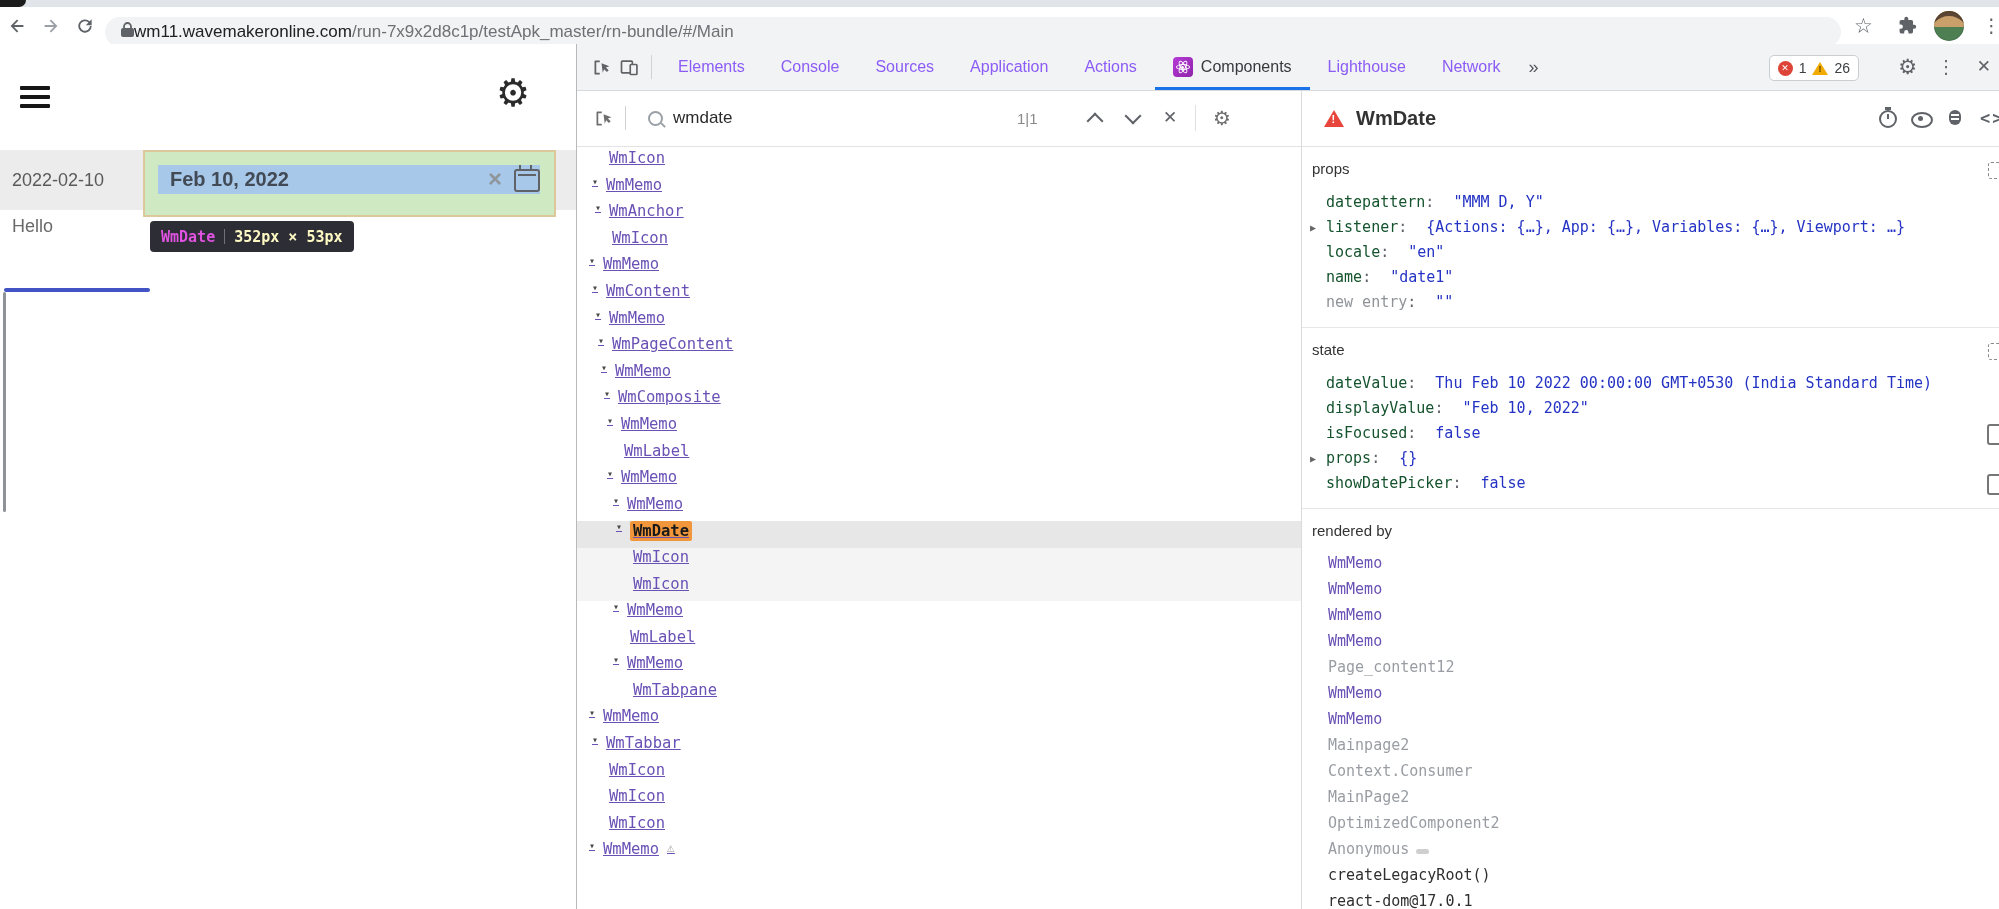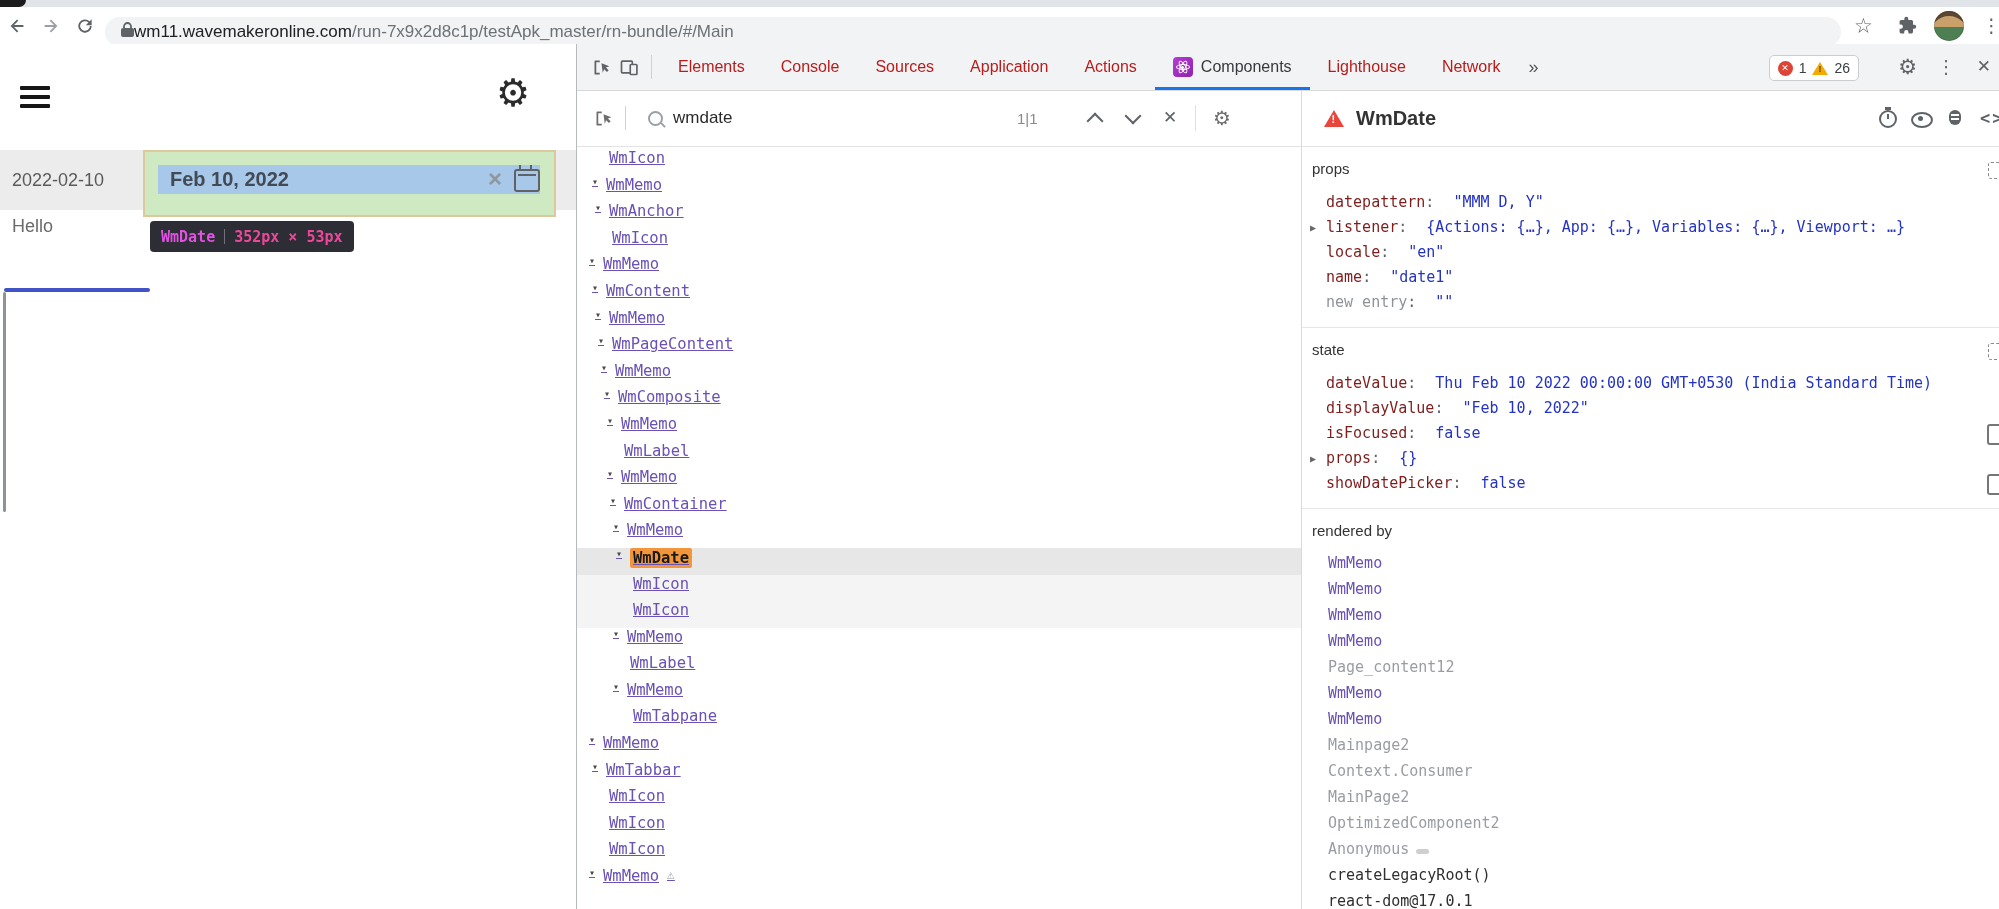--- a/index.html
+++ b/index.html
@@ -40,35 +40,35 @@
   .dateval{position:absolute;left:12px;top:0;height:29px;line-height:29px;font-size:20px;color:#424a56;}
   .clearx{position:absolute;left:330px;top:0px;height:29px;line-height:27px;font-size:24px;color:#8f969c;cursor:pointer;}
   .cal{position:absolute;left:356px;top:4px;width:22px;height:19px;border:2px solid #5f6368;border-radius:3px;cursor:pointer;}
   .cal::before{content:"";position:absolute;left:2px;right:2px;top:3px;height:2px;background:#5f6368;}
   .cal::after{content:"";position:absolute;top:-6px;left:3px;width:2px;height:5px;background:#5f6368;box-shadow:11px 0 #5f6368;}
   .hello{position:absolute;left:12px;top:168px;height:28px;line-height:28px;font-size:18px;color:#6a6a6a;}
   .tooltip{position:absolute;left:150px;top:177px;height:31px;display:inline-flex;align-items:center;gap:9px;
            padding:0 11px;background:#2d2d36;border-radius:4px;}
   .tooltip .comp{font-size:15px;font-weight:bold;color:#e052e0;}
   .tooltip .tsep{width:1px;height:15px;background:#70707a;}
-  .tooltip .tsize{font-size:15px;font-weight:bold;color:#ec4899;}
+  .tooltip .tsize{font-size:15px;font-weight:bold;color:#fef9c3;}
   .apptabs{position:absolute;left:27px;top:210px;display:flex;gap:42px;}
   .atab{font-size:16px;font-weight:500;letter-spacing:1px;color:#757575;cursor:pointer;}
   .atab.active{color:#4254c5;}
   .tabline{position:absolute;left:4px;top:244px;width:146px;height:4px;background:#4254c5;border-radius:2px;}
   .vline{position:absolute;left:3px;top:248px;width:3px;height:220px;background:#8f9296;border-radius:2px;}
 
   
   #devtools{position:absolute;left:576px;top:44px;width:1422px;height:865px;background:#fff;border-left:1px solid #b7babd;}
   .dtabbar{position:relative;height:46px;background:#f2f3f4;border-bottom:1px solid #d7d9db;display:flex;align-items:center;}
   .ticon{display:flex;align-items:center;justify-content:center;width:28px;cursor:pointer;}
   .ticon.first{margin-left:10px;}
   .vsep{width:1px;height:24px;background:#d0d3d6;margin:0 8px;}
   .dtabs{display:flex;height:46px;}
-  .dtab{padding:0 18px;height:46px;line-height:46px;font-size:16px;color:#b91c1c;cursor:pointer;display:flex;align-items:center;gap:8px;}
+  .dtab{padding:0 18px;height:46px;line-height:46px;font-size:16px;color:#8b5cf6;cursor:pointer;display:flex;align-items:center;gap:8px;}
   .dtab.selected{color:#36393d;box-shadow:inset 0 -3px 0 #1a73e8;}
   .ricon{display:none;width:20px;height:20px;border-radius:4px;background:linear-gradient(135deg,#b53ad6,#8e24aa);position:relative;}
   .dtab.has_icon .ricon{display:inline-block;}
   .ricon i{position:absolute;left:3px;top:7px;width:12px;height:4px;border:1.3px solid #fff;border-radius:50%;}
   .ricon i:nth-child(2){transform:rotate(60deg);}
   .ricon i:nth-child(3){transform:rotate(-60deg);}
   .ricon b{position:absolute;left:8.5px;top:8.5px;width:3px;height:3px;border-radius:50%;background:#fff;}
   .more{font-size:18px;color:#55595e;padding:0 10px;cursor:pointer;}
   .errpill{position:absolute;right:140px;top:11px;height:24px;border:1px solid #cbced1;border-radius:5px;background:#fff;
            display:flex;align-items:center;gap:6px;padding:0 8px;cursor:pointer;}
@@ -127,21 +127,21 @@
   .sec.bt{border-top:1px solid #e6e6e6;}
   .sechead{position:relative;height:22px;}
   .seclabel{margin-left:10px;font-size:15px;color:#333;}
   .copyicon{position:absolute;right:-6px;top:2px;width:15px;height:15px;border:1.5px dashed #8a8a8a;border-radius:3px;}
   .kvlist{margin-top:8px;}
   .kv{position:relative;height:25px;line-height:25px;padding-left:24px;white-space:nowrap;
       font-family:"DejaVu Sans Mono","Liberation Mono",monospace;font-size:15px;}
   .kv .tw2{position:absolute;left:8px;top:0;font-size:10px;color:#666;visibility:hidden;}
   .kv .tw2::before{content:"▶";}
   .kv.arrow .tw2{visibility:visible;}
-  .kv .k{color:#7f1d1d;}
+  .kv .k{color:#14532d;}
   .kv.muted .k{color:#8f9398;}
   .kv .k::after{content:":";color:#5f6368;}
   .kv .v{color:#2433c4;margin-left:10px;}
   .kv .cb{display:none;}
   .kv.checkbox .cb{display:block;position:absolute;right:-9px;top:3px;width:17px;height:17px;border:2px solid #767676;border-radius:3px;background:#fff;}
   .rlist{margin-top:6px;}
   .rrow{height:26px;line-height:26px;padding-left:26px;font-family:"DejaVu Sans Mono","Liberation Mono",monospace;
         font-size:15px;cursor:pointer;white-space:nowrap;}
   .rrow.purple{color:#6a51b5;}
   .rrow.gray{color:#999da3;}
@@ -378,25 +378,20 @@
             <div class="trow" style="padding-left: 33px;">
               <span class="tw"></span>
               <span class="nm">WmLabel</span>
 
             </div>
             <div class="trow expanded" style="padding-left: 30px;">
               <span class="tw"></span>
               <span class="nm">WmMemo</span>
 
             </div>
-            <div class="trow expanded" style="padding-left: 33px;">
-              <span class="tw"></span>
-              <span class="nm">WmContainer</span>
-
-            </div>
             <div class="trow expanded" style="padding-left: 36px;">
               <span class="tw"></span>
               <span class="nm">WmMemo</span>
 
             </div>
             <div class="trow expanded selected match" style="padding-left: 39px;">
               <span class="tw"></span>
               <span class="nm">WmDate</span>
 
             </div>

